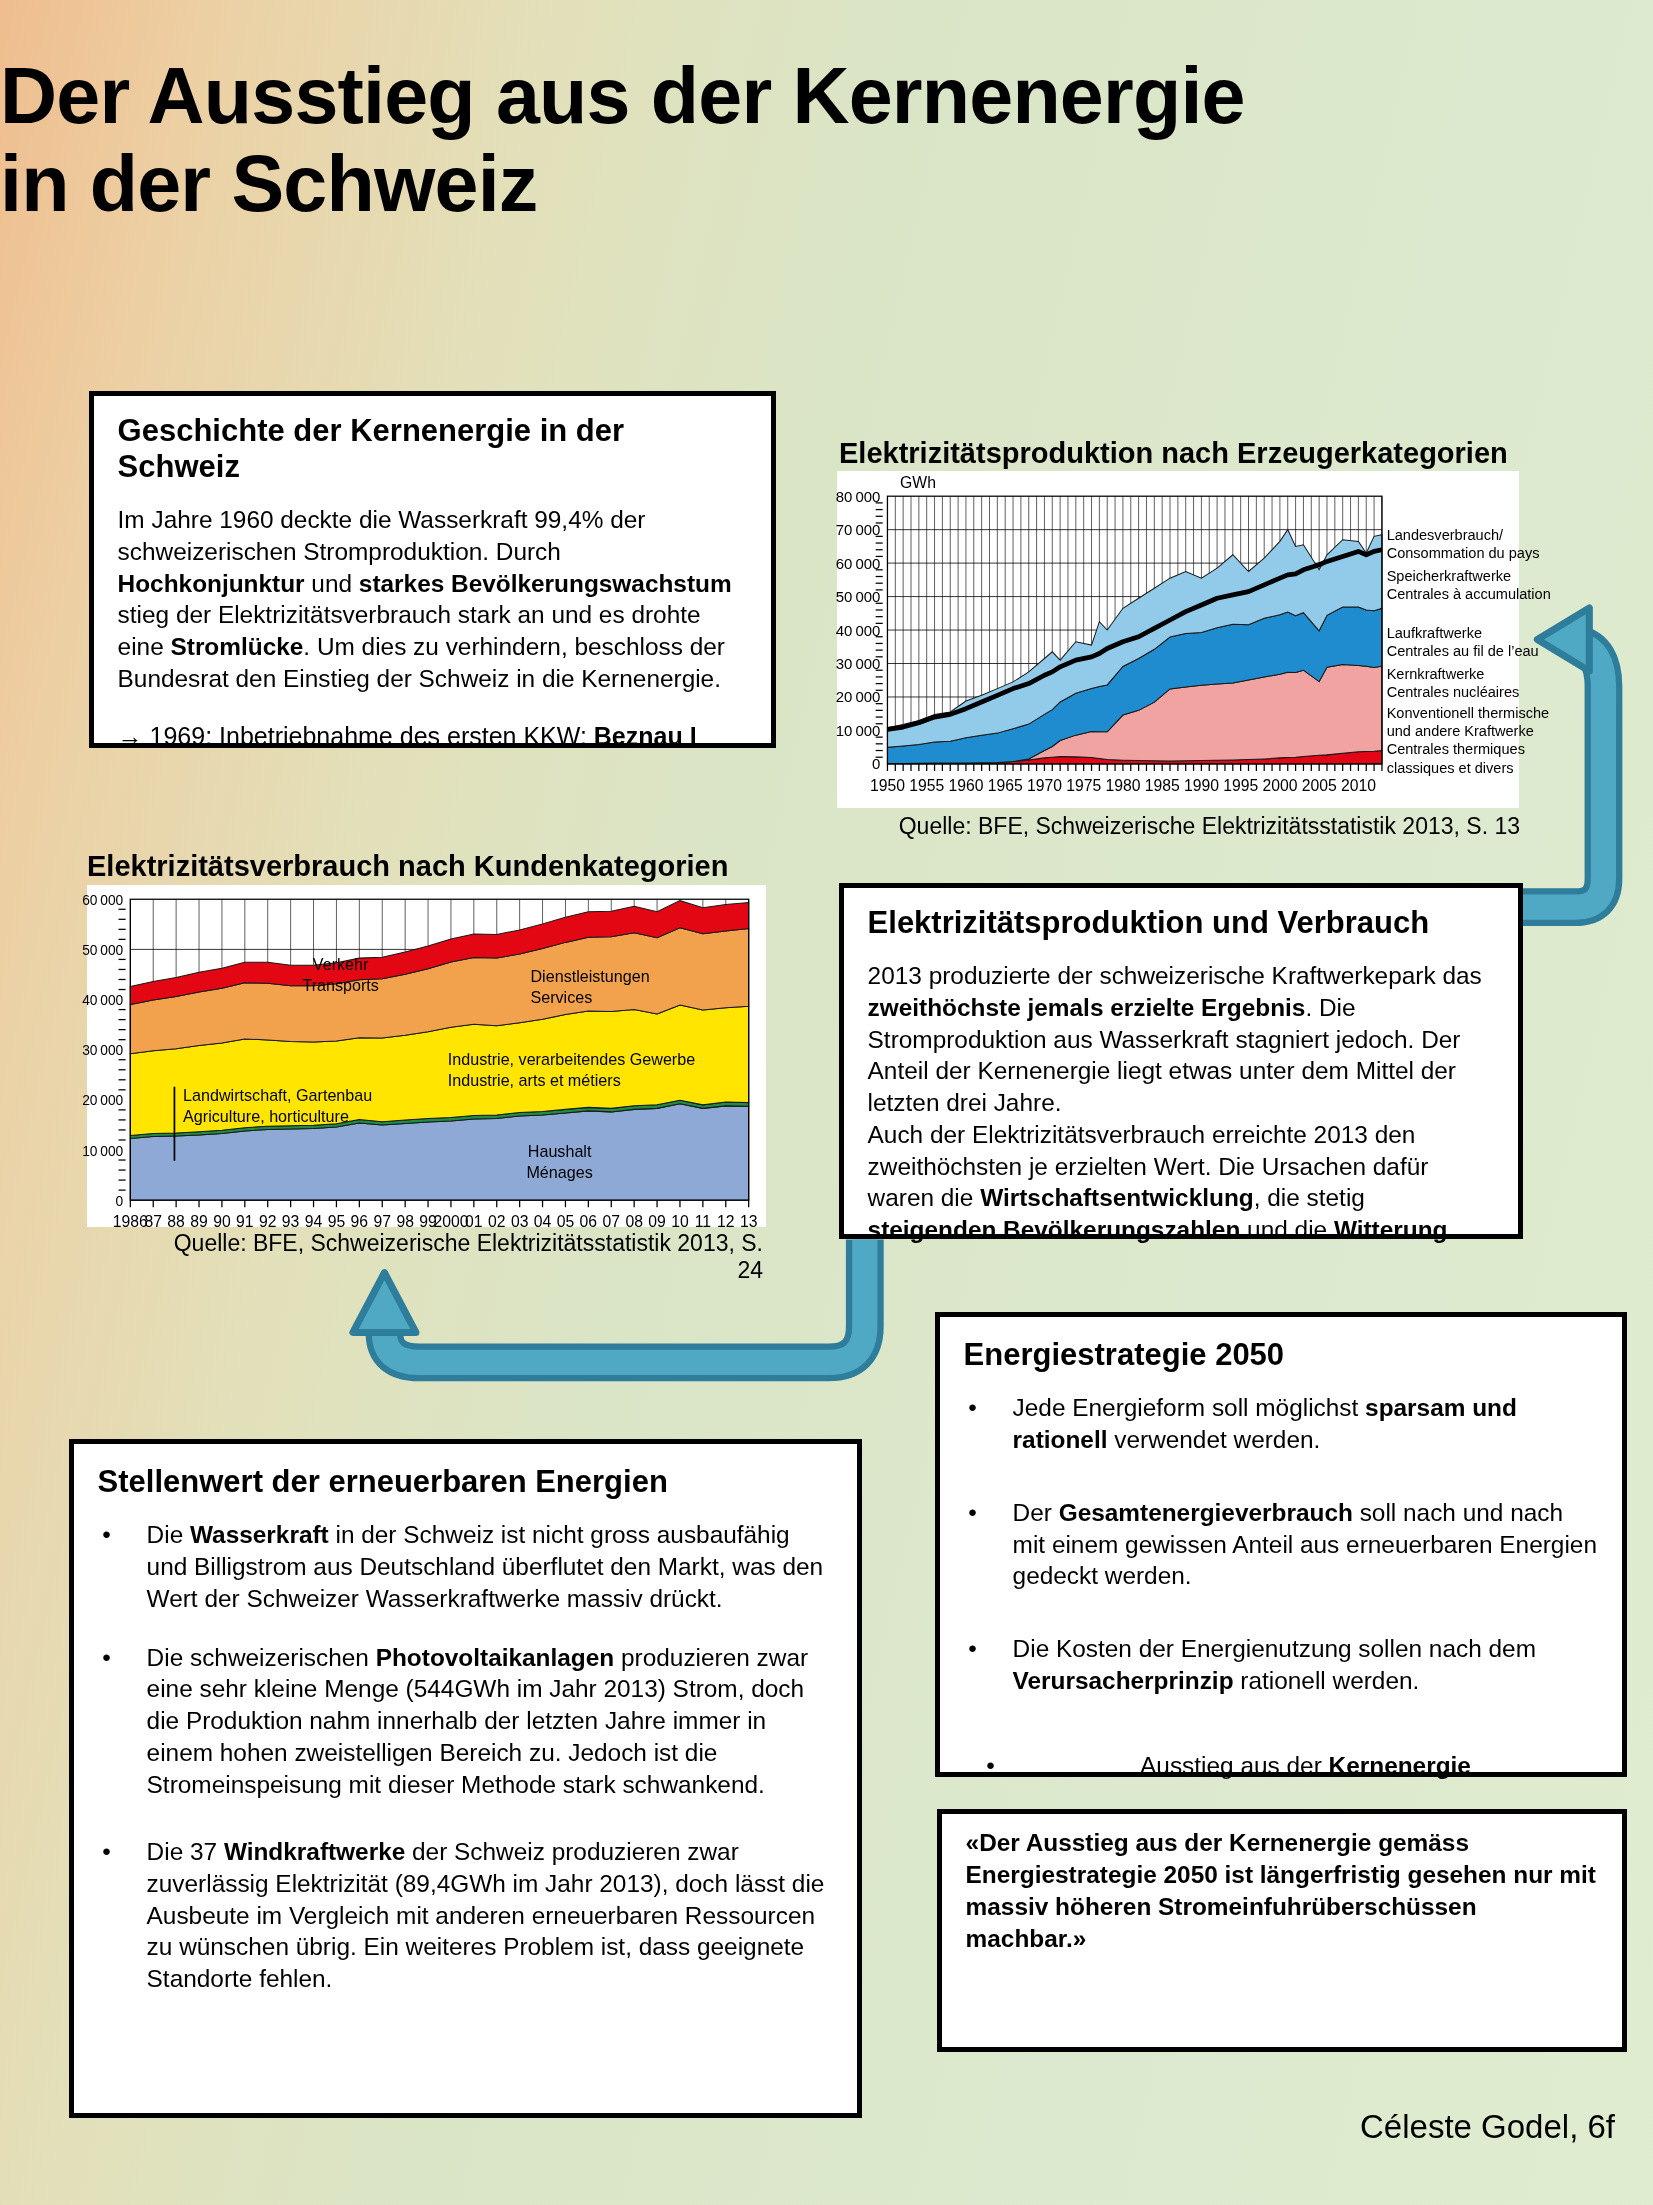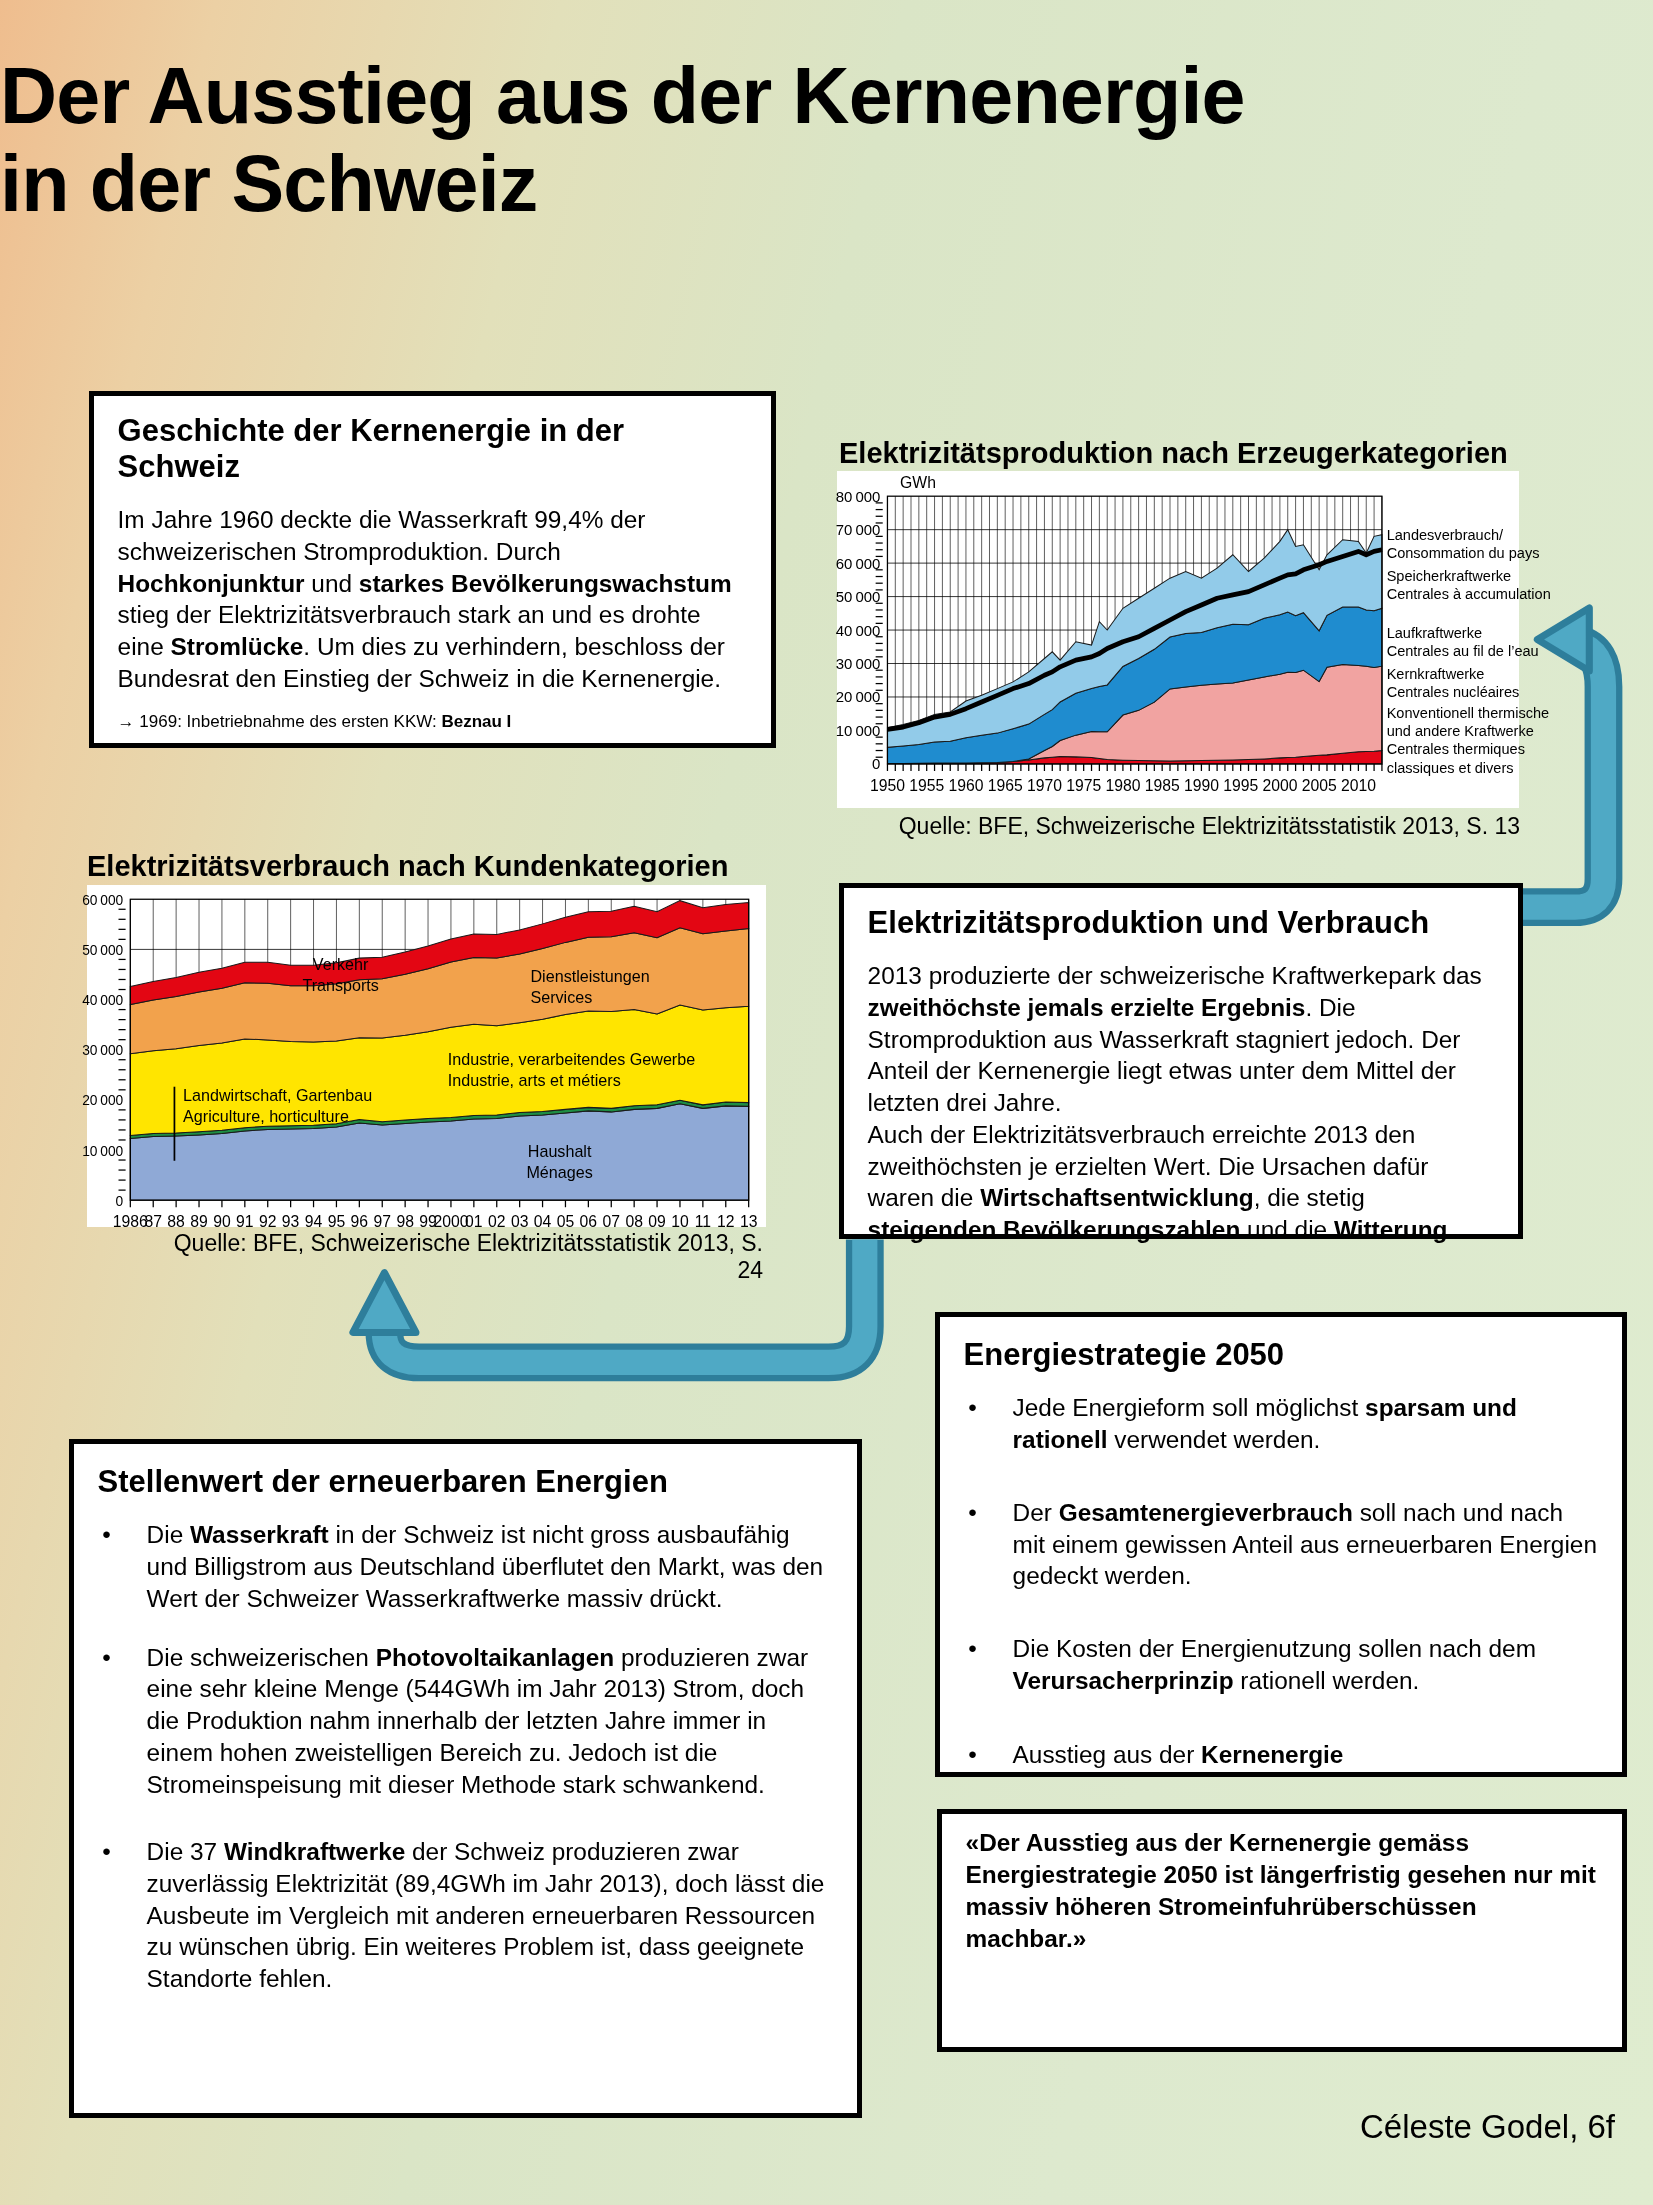--- a/index.html
+++ b/index.html
@@ -6,21 +6,21 @@
   body{
     width:1654px;height:2205px;position:relative;overflow:hidden;
     font-family:"Liberation Sans",sans-serif;color:#000;
     background:linear-gradient(103deg,#efbd8e 0%,#ecd0a4 10%,#e2e0ba 26%,#dae5c6 42%,#dde9ce 72%,#dfeccf 100%);
   }
   .poster-title{position:absolute;left:0;top:52px;width:1607px;
     font-size:79px;font-weight:bold;line-height:1.12;letter-spacing:-0.8px;}
   .box{position:absolute;background:#fff;border:5.5px solid #000;box-sizing:border-box;padding:12.6px 23.6px;}
   .box h2{font-size:31px;margin:4.7px 0 19px 0;}
   .body-text{font-size:24.4px;line-height:1.3;}
-  .note{font-size:17px;line-height:1.3;margin-top:16px;}
+  .note{font-size:25px;line-height:1.3;margin-top:25px;}
   .bullet{display:flex;margin-bottom:27px;}
   .bullet:last-child{margin-bottom:0;}
   .bullet .dot{width:49px;flex:0 0 49px;font-size:24.4px;line-height:1.3;padding-left:4.7px;box-sizing:border-box;}
   .bullet .dot::before{content:"\2022";}
   .bullet .btxt{flex:1;font-size:24.4px;line-height:1.3;}
   .chart-title{position:absolute;font-size:29px;font-weight:bold;}
   .chart-panel{position:absolute;background:#fff;}
   .chart-panel svg{position:absolute;left:0;top:0;overflow:visible;}
   .chart-source{position:absolute;font-size:23px;text-align:right;}
   .credit{position:absolute;font-size:33px;}
@@ -425,21 +425,21 @@
       <div class="btxt"><span>Jede Energieform soll möglichst </span><strong>sparsam und rationell</strong><span> verwendet werden.</span></div>
     </div>
   <div class="bullet" style="margin-top:41px;">
       <span class="dot"></span>
       <div class="btxt"><span>Der </span><strong>Gesamtenergieverbrauch</strong><span> soll nach und nach mit einem gewissen Anteil aus erneuerbaren Energien gedeckt werden.</span></div>
     </div>
   <div class="bullet" style="margin-top:41px;">
       <span class="dot"></span>
       <div class="btxt"><span>Die Kosten der Energienutzung sollen nach dem </span><strong>Verursacherprinzip</strong><span> rationell werden.</span></div>
     </div>
-  <div class="bullet" style="margin-top:42px;">
+  <div class="bullet" style="margin-top:53px;text-align:center;">
       <span class="dot"></span>
       <div class="btxt"><span>Ausstieg aus der </span><strong>Kernenergie</strong></div>
     </div>
 </div>
 
 <div class="box" style="left:69px;top:1439px;width:793px;height:679px;padding-top:15.8px;">
   <h2>Stellenwert der erneuerbaren Energien</h2>
   <div class="bullet">
       <span class="dot"></span>
       <div class="btxt"><span>Die </span><strong>Wasserkraft</strong><span> in der Schweiz ist nicht gross ausbaufähig und Billigstrom aus Deutschland überflutet den Markt, was den Wert der Schweizer Wasserkraftwerke massiv drückt.</span></div>

